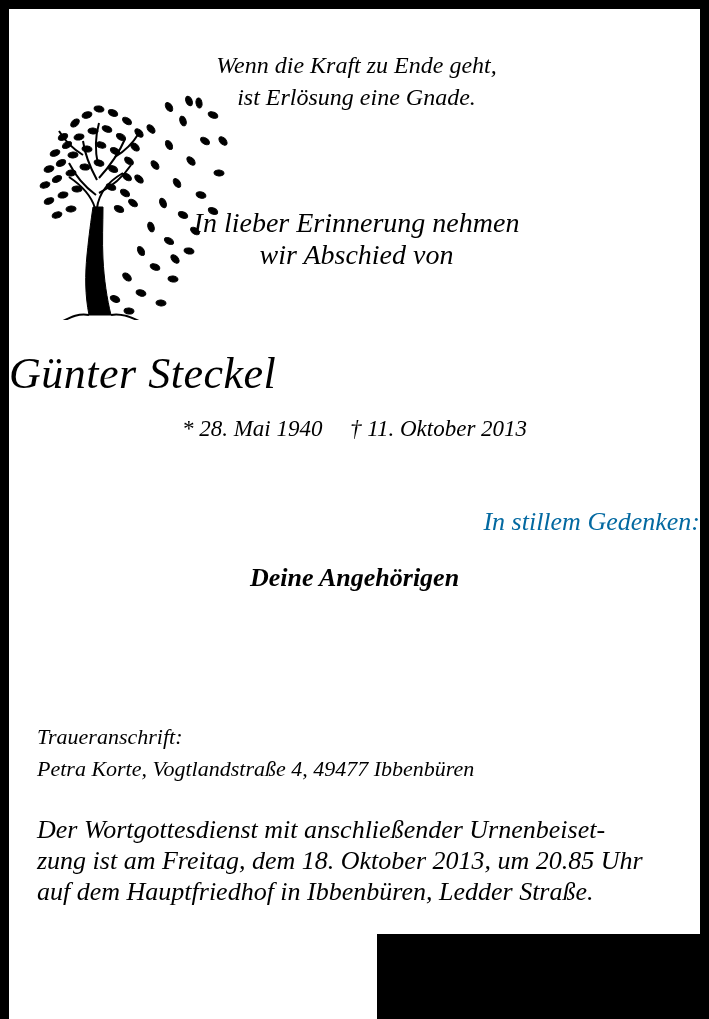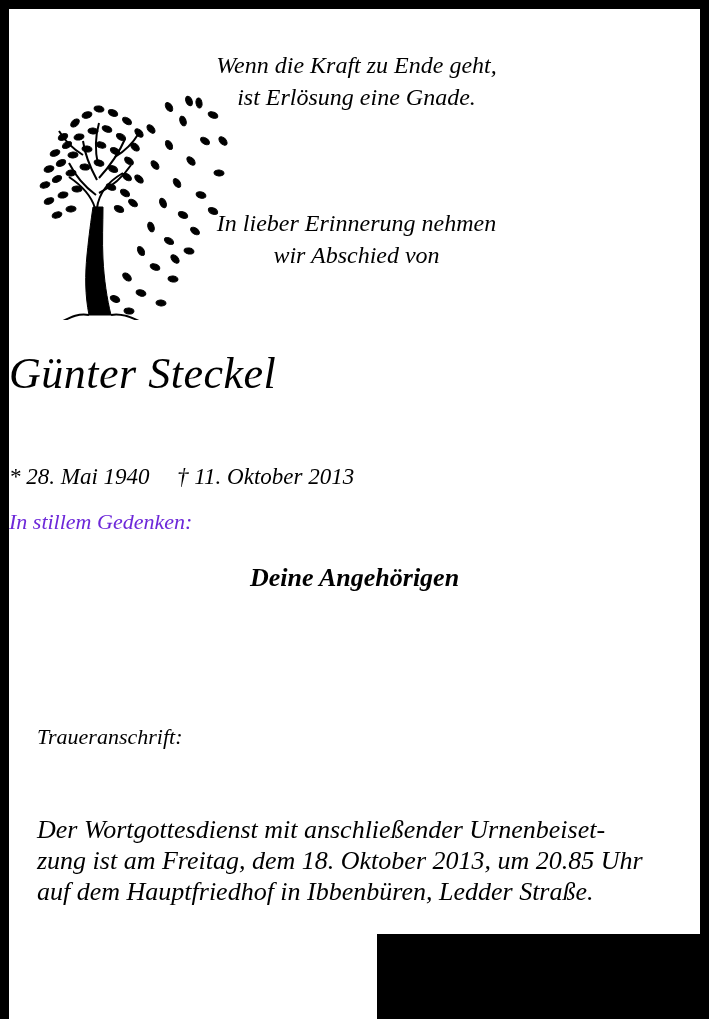--- a/index.html
+++ b/index.html
@@ -49,21 +49,21 @@
     font-style: italic;
     font-size: 24px;
     line-height: 32px;
     color: #000;
   }
   #verse-block { top: 40px; }
 
   #remember-block {
     top: 198px;
     font-style: italic;
-    font-size: 24px;
+    font-size: 28px;
     line-height: 32px;
   }
 
   #name {
     position: absolute;
     left: 0;
     right: 0;
     top: 338px;
     text-align: left;
     font-style: italic;
@@ -71,42 +71,41 @@
     line-height: 54px;
     letter-spacing: 0.5px;
     color: #000;
   }
 
   #dates {
     position: absolute;
     left: 0;
     right: 0;
     top: 405px;
-    text-align: left;
+    text-align: center;
     font-style: italic;
     font-size: 23px;
     line-height: 30px;
     color: #000;
-    margin-top: 48px;
   }
   #dates .sep {
     display: inline-block;
     width: 16px;
   }
 
   #memory-label {
     position: absolute;
     left: 0;
     right: 0;
     top: 498px;
-    text-align: left;
-    font-style: italic;
-    font-size: 22px;
+    text-align: right;
+    font-style: italic;
+    font-size: 26px;
     line-height: 30px;
-    color: #6d28d9;
+    color: #0369a1;
   }
 
   #family {
     position: absolute;
     left: 0;
     right: 0;
     top: 552px;
     text-align: center;
     font-style: italic;
     font-weight: bold;
@@ -272,20 +271,21 @@
       <span class="sep"></span>
       <span>†</span>
       <span>11. Oktober 2013</span>
     </div>
 
     <div id="memory-label">In stillem Gedenken:</div>
     <div id="family">Deine Angehörigen</div>
 
     <div id="address-block">
       <div>Traueranschrift:</div>
+      <div>Petra Korte, Vogtlandstraße 4, 49477 Ibbenbüren</div>
     </div>
 
     <div id="service-block">
       <div>Der Wortgottesdienst mit anschließender Urnenbeiset-</div>
       <div>zung ist am Freitag, dem 18. Oktober 2013, um 20.85 Uhr</div>
       <div class="last-line">auf dem Hauptfriedhof in Ibbenbüren, Ledder Straße.</div>
     </div>
 
   </div>
 

